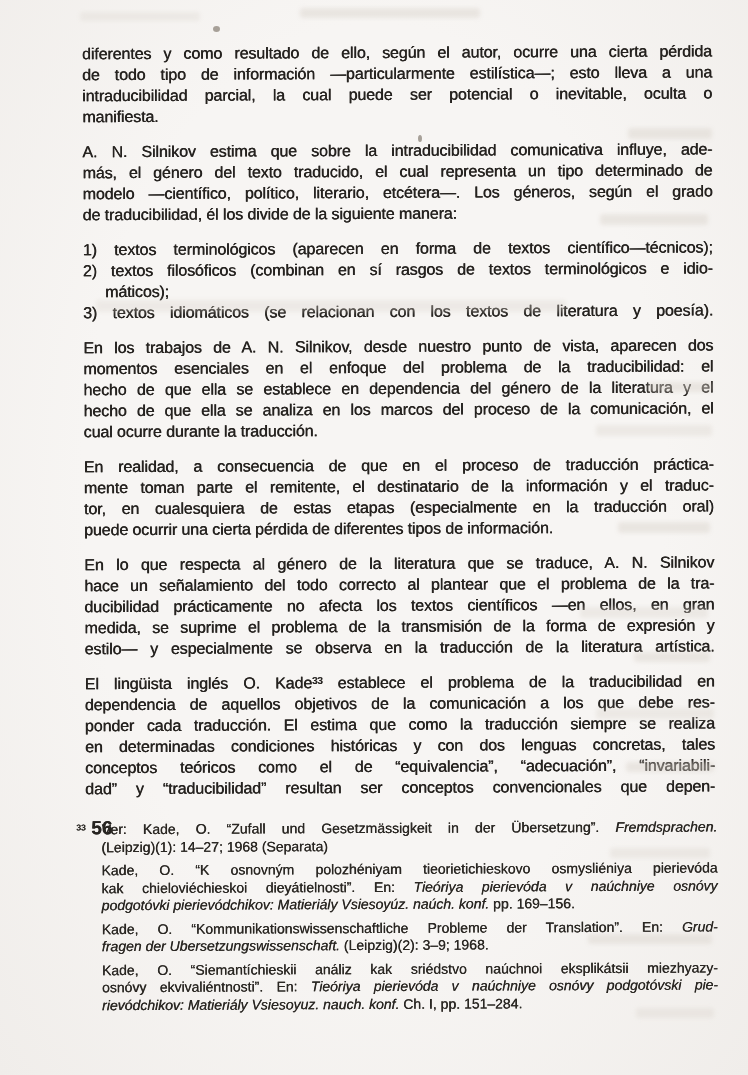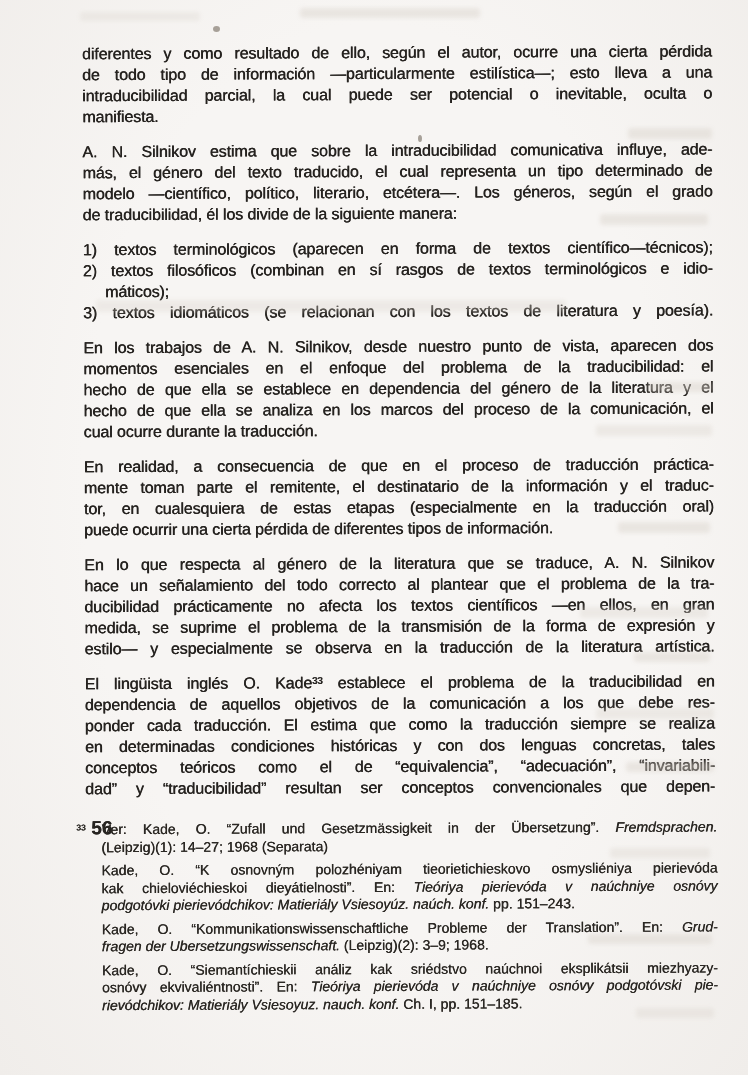--- a/index.html
+++ b/index.html
@@ -113,30 +113,30 @@
       </div>
     <div class="page-number">56</div>
     <div class="footnotes">
         <div class="fn">
           <div class="fn-line jy outdent"><span>³³ Ver: Kade, O. “Zufall und Gesetzmässigkeit in der Übersetzung”. </span><em>Fremdsprachen.</em></div>
           <div class="fn-line"><span>(Leipzig)(1): 14–27; 1968 (Separata)</span></div>
         </div>
         <div class="fn">
           <div class="fn-line jy"><span>Kade, O. “K osnovným polozhéniyam tieorietichieskovo osmysliéniya pierievóda</span></div>
           <div class="fn-line jy"><span>kak chieloviéchieskoi dieyátielnosti”. En: </span><em>Tieóriya pierievóda v naúchniye osnóvy</em></div>
-          <div class="fn-line"><em>podgotóvki pierievódchikov: Matieriály Vsiesoyúz. naúch. konf.</em><span> pp. 151–243.</span></div>
+          <div class="fn-line"><em>podgotóvki pierievódchikov: Matieriály Vsiesoyúz. naúch. konf.</em><span> pp. 169–156.</span></div>
         </div>
         <div class="fn">
           <div class="fn-line jy"><span>Kade, O. “Kommunikationswissenschaftliche Probleme der Translation”. En: </span><em>Grud-</em></div>
           <div class="fn-line"><em>fragen der Ubersetzungswissenschaft.</em><span> (Leipzig)(2): 3–9; 1968.</span></div>
         </div>
         <div class="fn">
           <div class="fn-line jy"><span>Kade, O. “Siemantíchieskii análiz kak sriédstvo naúchnoi eksplikátsii miezhyazy-</span></div>
           <div class="fn-line jy"><span>osnóvy ekvivaliéntnosti”. En: </span><em>Tieóriya pierievóda v naúchniye osnóvy podgotóvski pie-</em></div>
-          <div class="fn-line"><em>rievódchikov: Matieriály Vsiesoyuz. nauch. konf.</em><span> Ch. I, pp. 151–185.</span></div>
+          <div class="fn-line"><em>rievódchikov: Matieriály Vsiesoyuz. nauch. konf.</em><span> Ch. I, pp. 151–284.</span></div>
         </div>
       </div>
   </div>
 
   <div class="ghost" style="left:300px;top:8px;width:180px;height:10px;"></div>
   <div class="ghost" style="left:80px;top:12px;width:120px;height:9px;opacity:.3;"></div>
   <div class="speck" style="left:213px;top:26px;width:7px;height:6px;"></div>
   <div class="speck" style="left:418px;top:135px;width:4px;height:7px;"></div>
   <div class="ghost" style="left:628px;top:128px;width:84px;height:11px;"></div>
   <div class="ghost" style="left:600px;top:214px;width:108px;height:11px;"></div>

